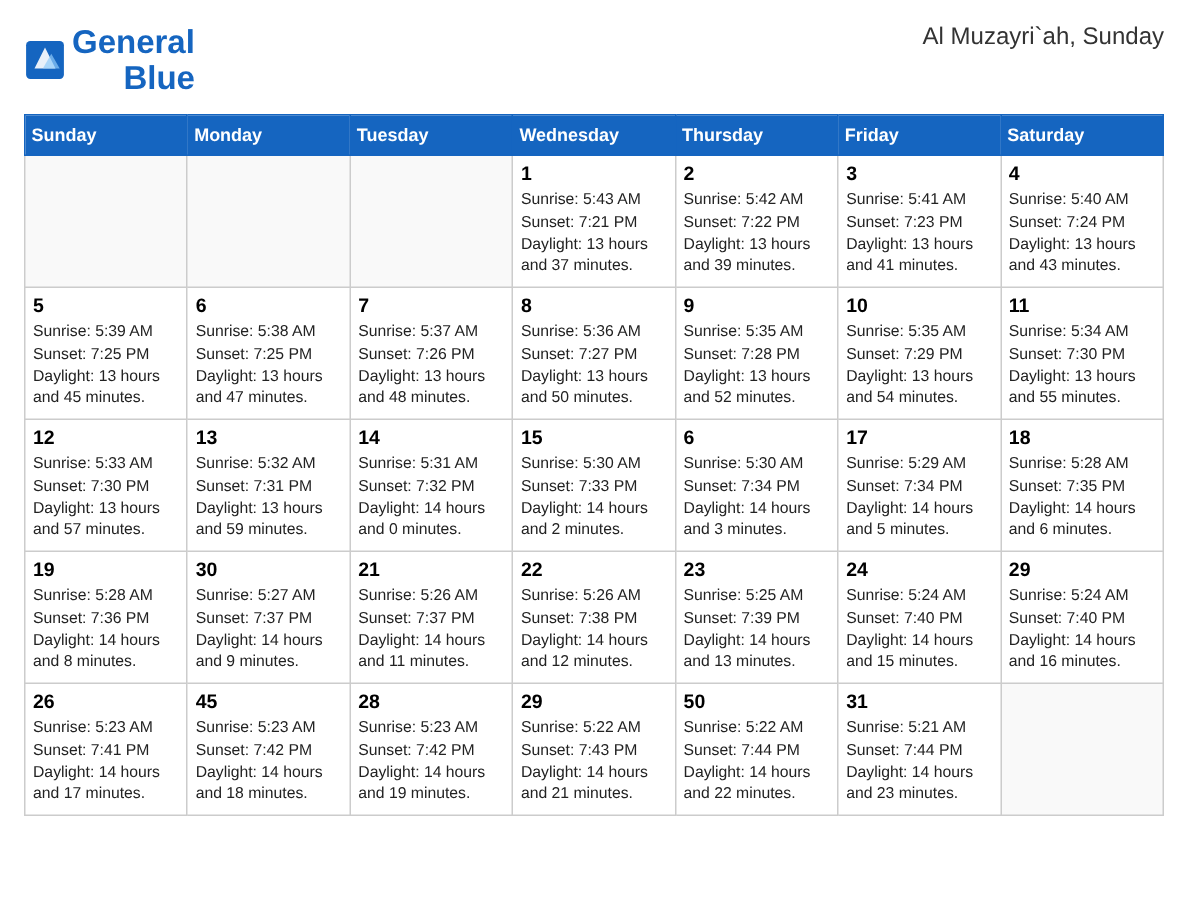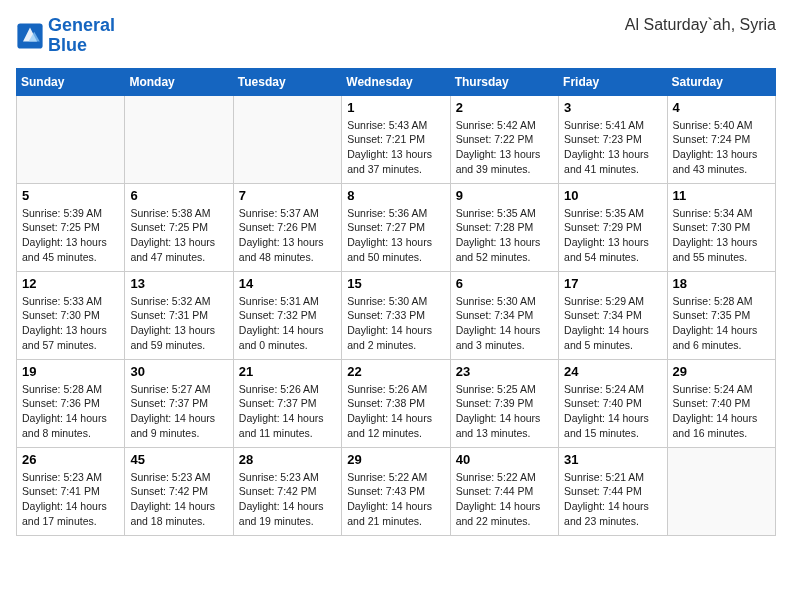--- a/index.html
+++ b/index.html
@@ -14,24 +14,25 @@
       display: flex;
       justify-content: space-between;
       align-items: flex-start;
       margin-bottom: 12px;
     }
     .logo {
       display: flex;
       align-items: center;
     }
     .logo-text {
-      font-size: 18px;
+      font-size: 22px;
       font-weight: bold;
       color: #1a1a2e;
       line-height: 1.1;
+      text-align: right;
     }
     .logo-text span {
       color: #1565c0;
     }
     .logo-icon {
       width: 28px;
       height: 28px;
       margin-right: 4px;
     }
     .title-block {
@@ -98,21 +99,21 @@
       <rect x="2" y="2" width="36" height="36" rx="4" fill="#1565c0"></rect>
       <polygon points="10,28 20,8 30,28" fill="white" opacity="0.9"></polygon>
       <polygon points="18,28 26,14 34,28" fill="#90caf9" opacity="0.7"></polygon>
     </svg>
     <div class="logo-text">
       <div><span>General</span></div>
       <div><span>Blue</span></div>
     </div>
   </div>
   <div class="title-block">
-    <div class="location-title">Al Saturday`ah, Syria</div>
+    <div class="location-title">Al Muzayri`ah, Sunday</div>
   </div>
 </div>
 
 <table>
   <thead>
     <tr id="header-row">
     <th>Sunday</th>
         <th>Monday</th>
         <th>Tuesday</th>
         <th>Wednesday</th>
@@ -244,21 +245,21 @@
         </td>
         <td>
           <span class="day-num">28</span>
           <div class="cell-info">Sunrise: 5:23 AM<br>Sunset: 7:42 PM<br>Daylight: 14 hours<br>and 19 minutes.</div>
         </td>
         <td>
           <span class="day-num">29</span>
           <div class="cell-info">Sunrise: 5:22 AM<br>Sunset: 7:43 PM<br>Daylight: 14 hours<br>and 21 minutes.</div>
         </td>
         <td>
-          <span class="day-num">40</span>
+          <span class="day-num">50</span>
           <div class="cell-info">Sunrise: 5:22 AM<br>Sunset: 7:44 PM<br>Daylight: 14 hours<br>and 22 minutes.</div>
         </td>
         <td>
           <span class="day-num">31</span>
           <div class="cell-info">Sunrise: 5:21 AM<br>Sunset: 7:44 PM<br>Daylight: 14 hours<br>and 23 minutes.</div>
         </td>
         <td class="empty"></td>
       </tr>
     </tbody>
 </table>

